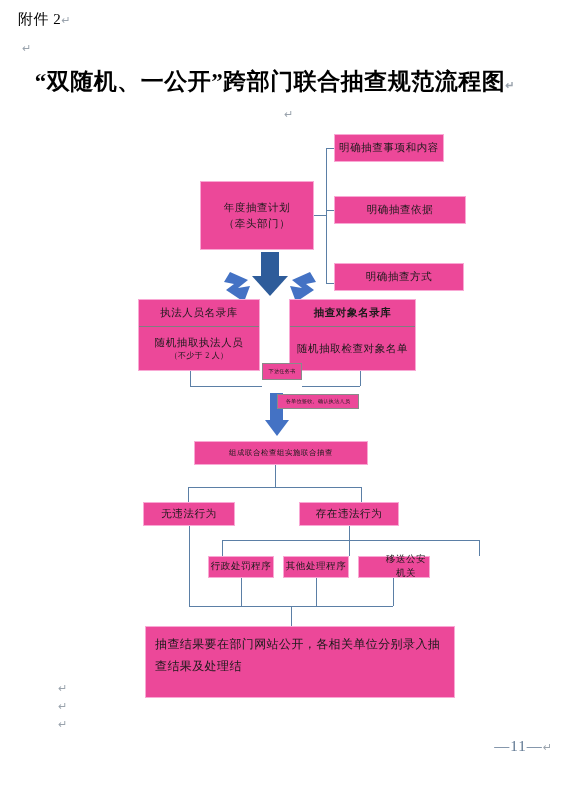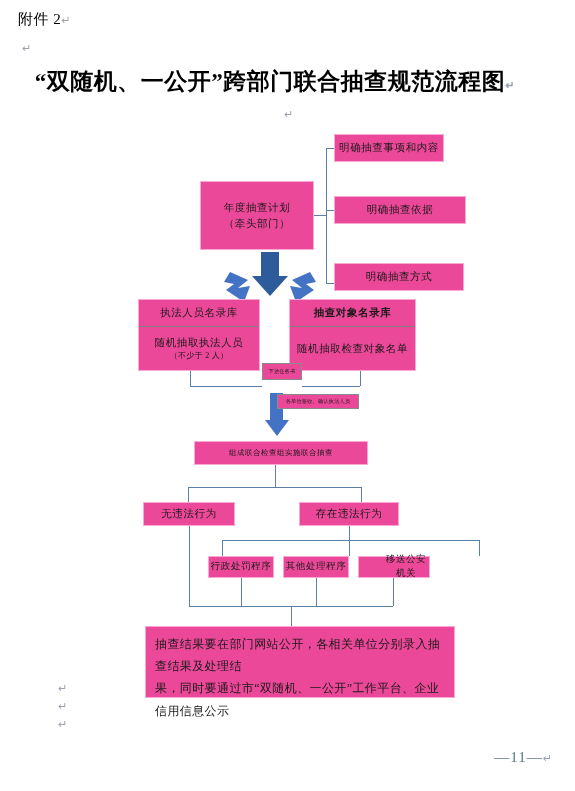--- a/index.html
+++ b/index.html
@@ -100,21 +100,21 @@
   .ln.h { height: 1px; }
   .ln.v { width: 1px; }
 
   
   .arrow-down {
     position: absolute;
   }
   .page-num {
     position: absolute;
     right: 22px;
-    bottom: 25px;
+    bottom: 36px;
     font-size: 15px;
     color: #5d7590;
     letter-spacing: 1px;
     white-space: nowrap;
     margin-left: 48px;
   }
   .marks {
     position: absolute;
     left: 58px;
     bottom: 60px;
@@ -243,21 +243,20 @@
 
   <div class="ln v" style="left:189px;top:526px;height:80px;"></div>
   <div class="ln v" style="left:241px;top:578px;height:28px;"></div>
   <div class="ln v" style="left:316px;top:578px;height:28px;"></div>
   <div class="ln v" style="left:393px;top:578px;height:28px;"></div>
   <div class="ln h" style="left:189px;top:606px;width:204px;"></div>
   <div class="ln v" style="left:291px;top:606px;height:20px;"></div>
 
   <div class="box para" style="left:145px;top:626px;width:310px;height:72px;">
     <div>抽查结果要在部门网站公开，各相关单位分别录入抽查结果及处理结</div>
-    <div>果，同时要通过市“双随机、一公开”工作平台、企业信用信息公示</div>
   </div>
 
   <div class="marks">
     <span class="pilcrow">↵</span>
     <span class="pilcrow">↵</span>
     <span class="pilcrow">↵</span>
   </div>
 
   <div class="page-num">
     <span>—11—</span><span class="pilcrow">↵</span>

